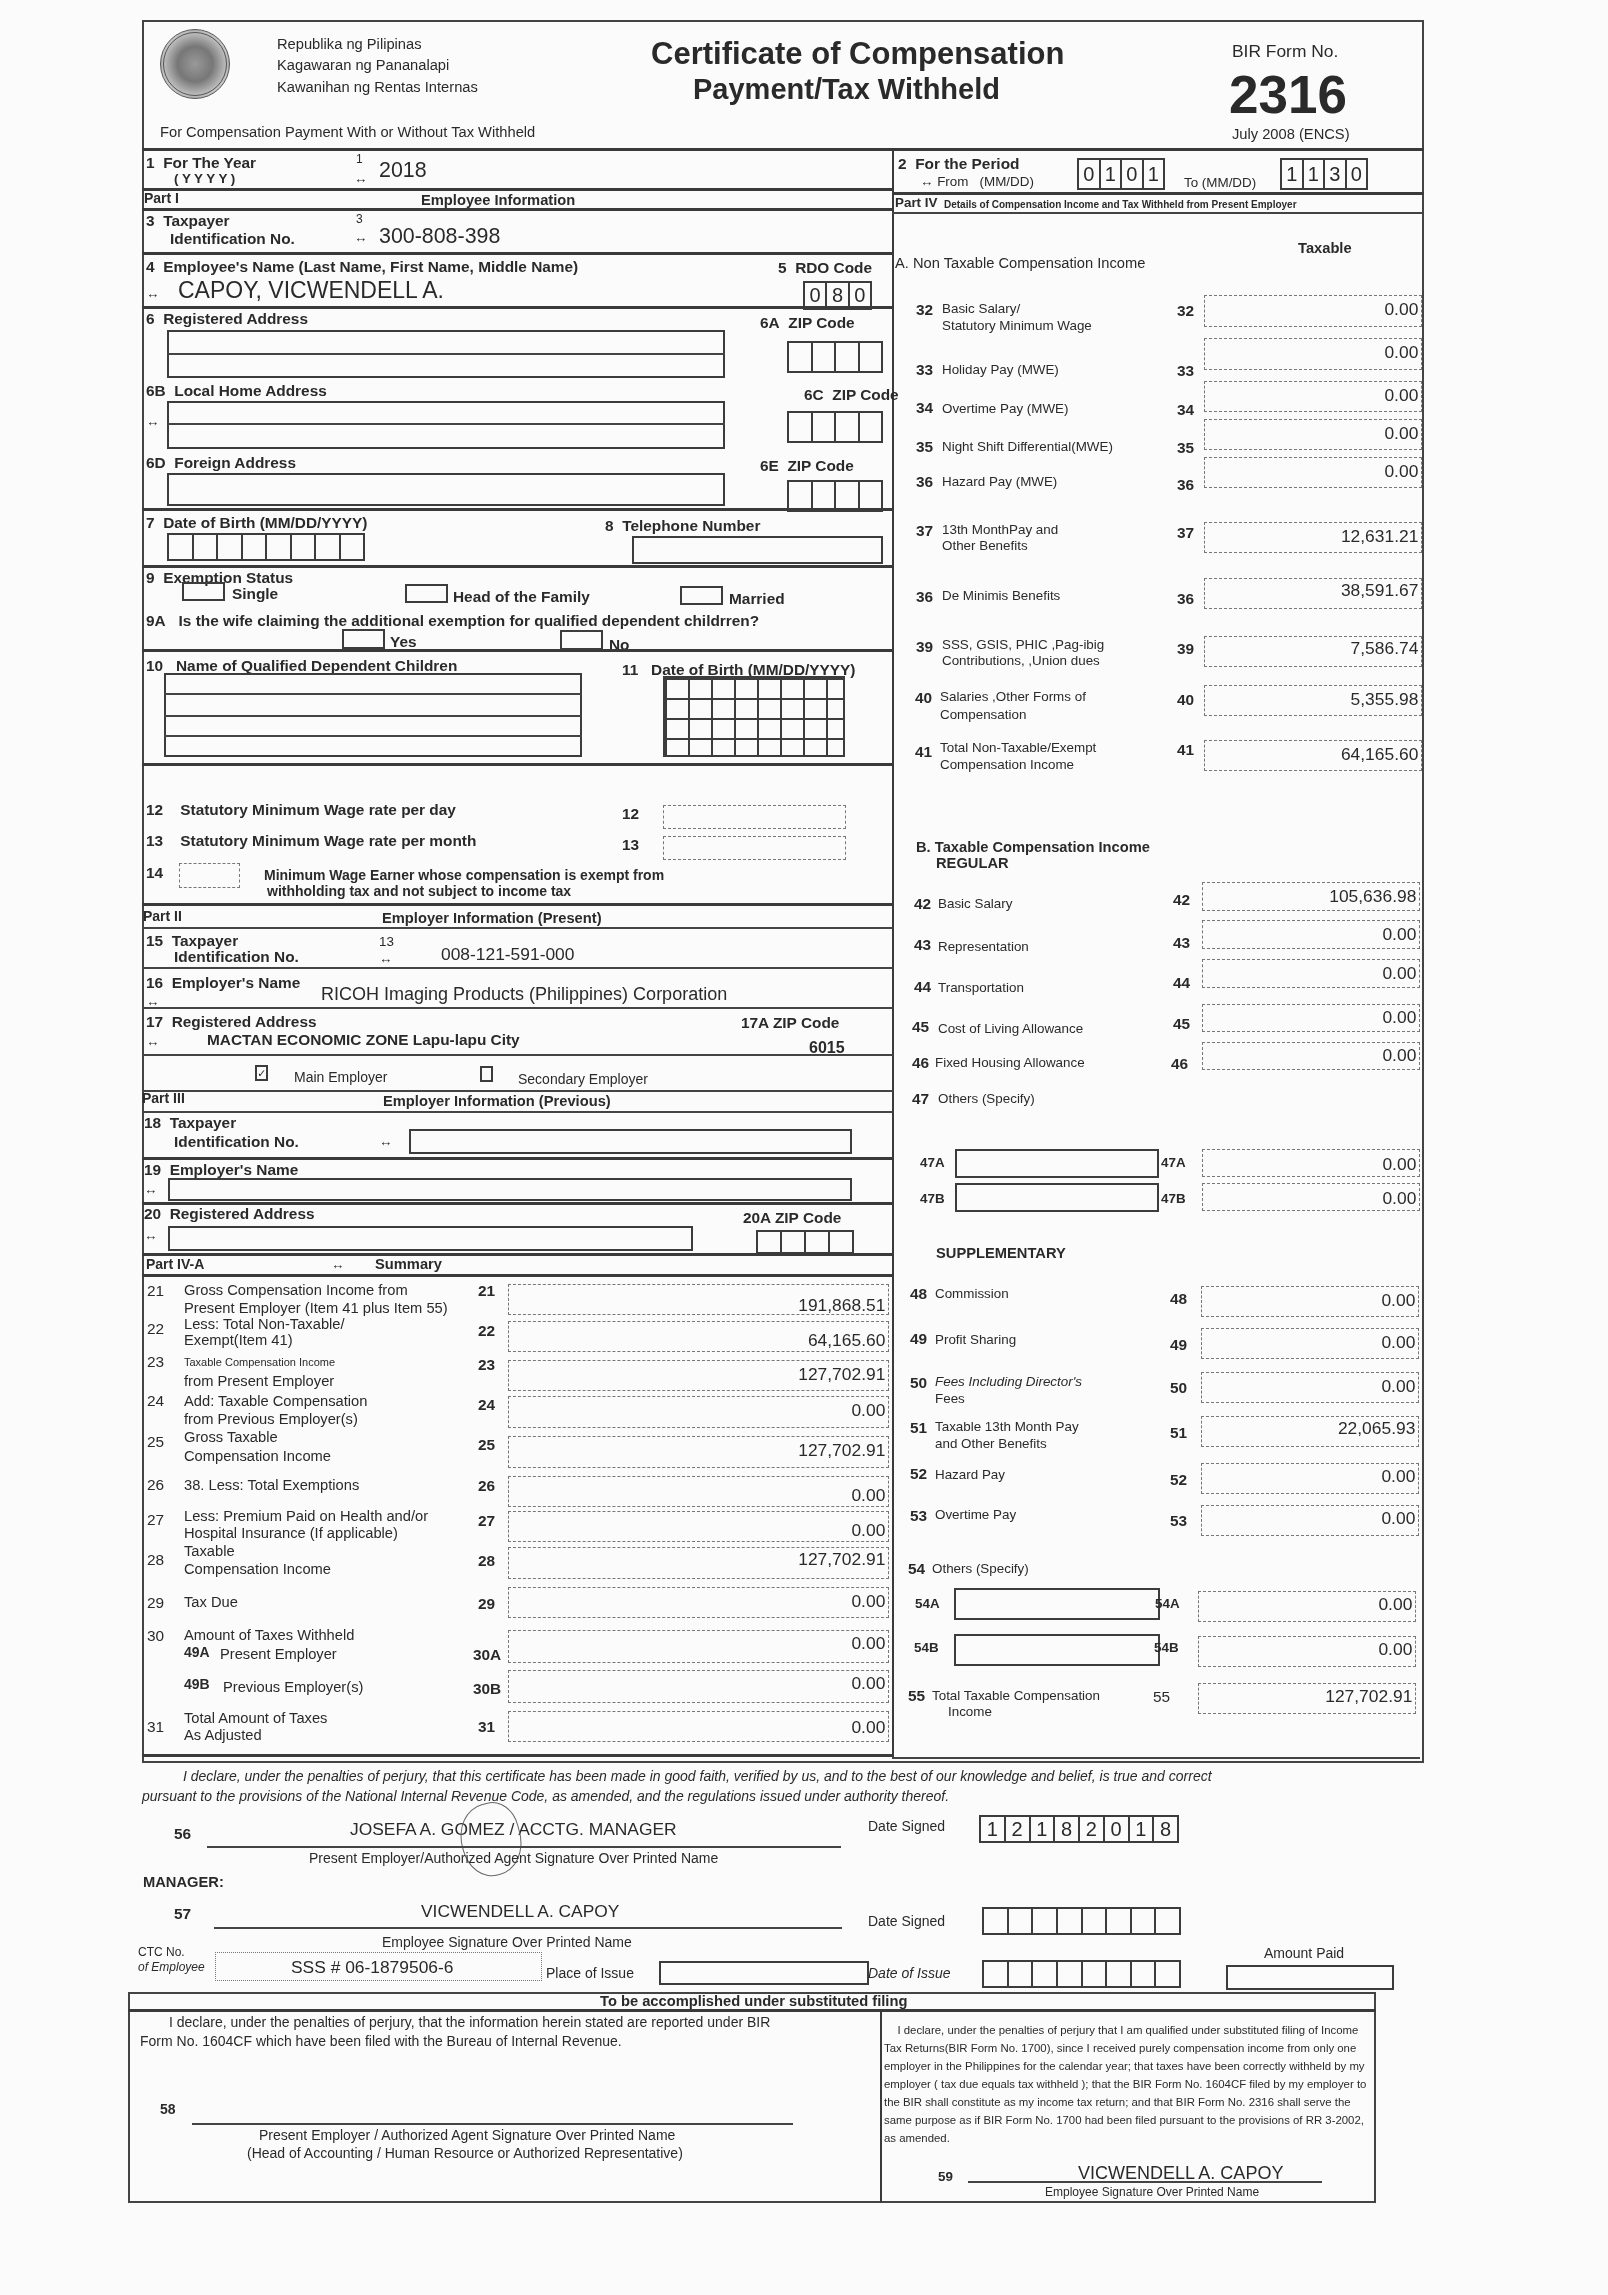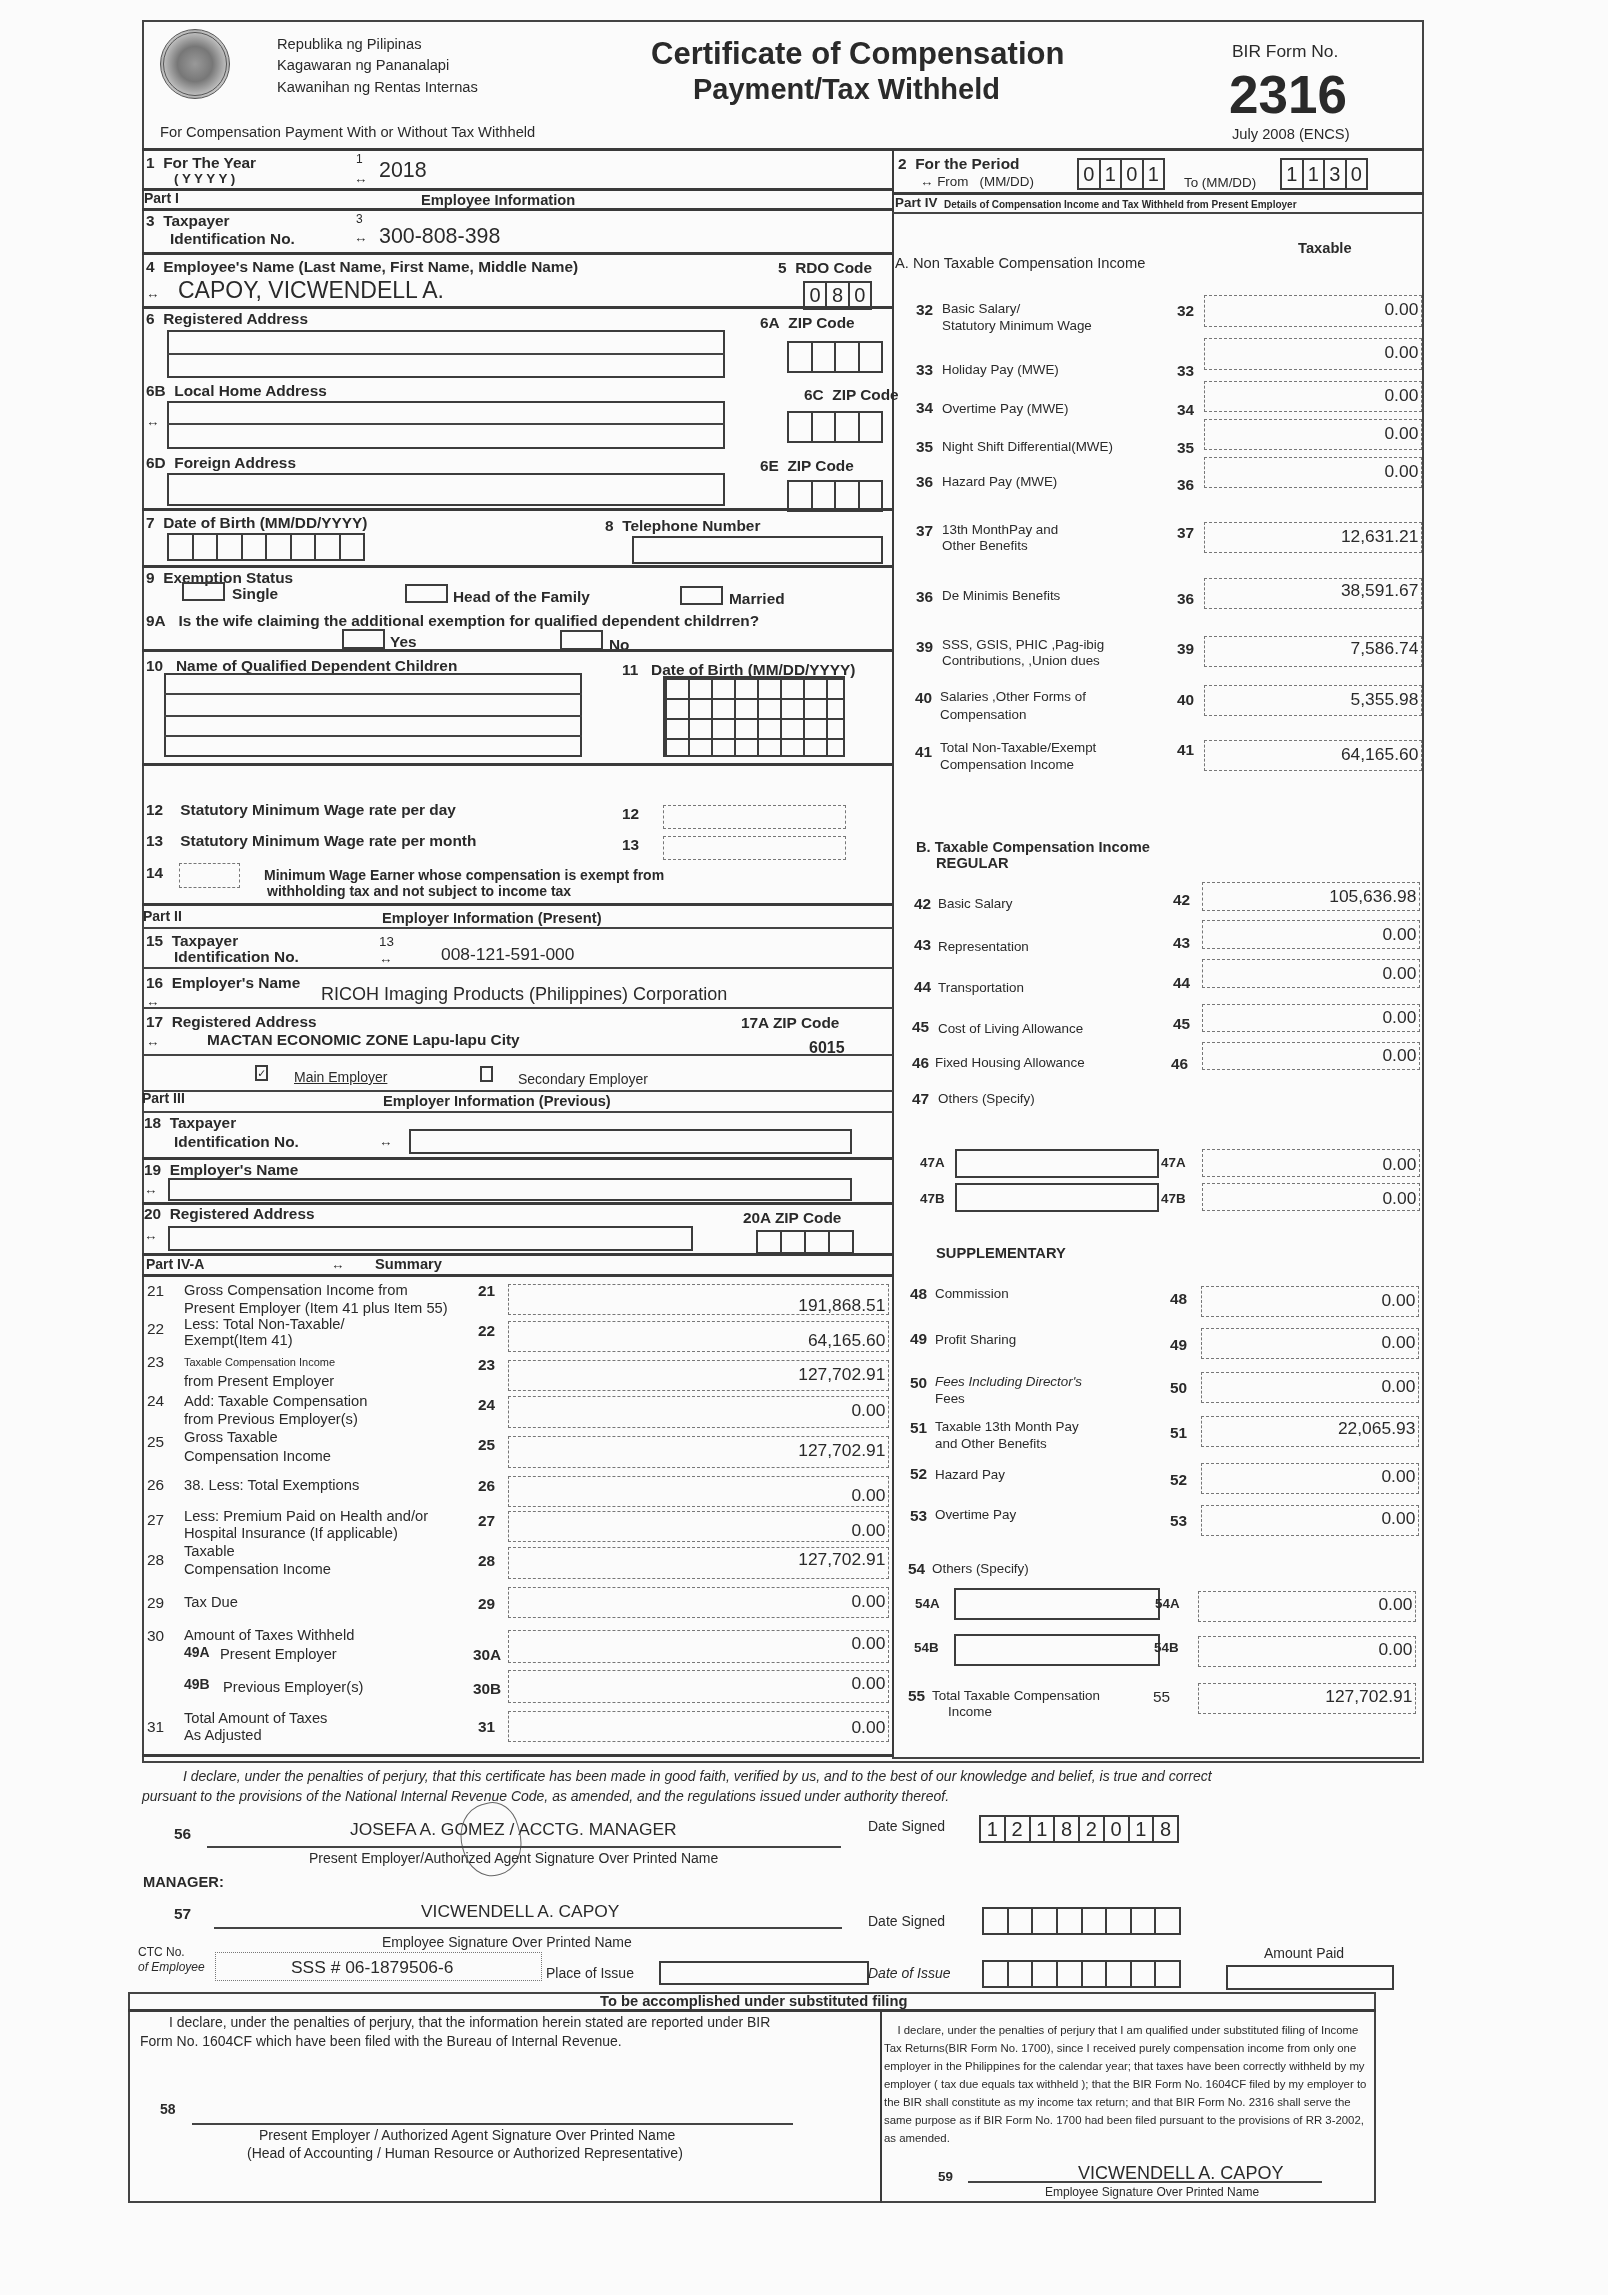--- a/index.html
+++ b/index.html
@@ -210,21 +210,21 @@
 
 <div class="lbl b" style="left:146px; top:1013px;">17&nbsp;&nbsp;<span>Registered Address</span></div>
 <div class="arrow" style="left:146px; top:1034px;">↔</div>
 <div class="val b" style="left:207px; top:1031px; font-size:15.4px;">MACTAN ECONOMIC ZONE Lapu-lapu City</div>
 <div class="lbl b" style="left:741px; top:1014px;">17A  ZIP Code</div>
 <div class="val b" style="left:809px; top:1039px; font-size:16px;">6015</div>
 
 <div class="hline thin" style="left:142px; top:1054px; width:751px;"></div>
 
 <div class="box" style="left:255px; top:1065px; width:13.4px; height:16px; font-size:10.7px; line-height:12px; text-align:center;"><span>✓</span></div>
-<div class="lbl" style="left:294px; top:1069px; font-size:14px;text-decoration:underline;">Main Employer</div>
+<div class="lbl" style="left:294px; top:1069px; font-size:14px;">Main Employer</div>
 <div class="box" style="left:480px; top:1066px; width:13.4px; height:16px;"></div>
 <div class="lbl" style="left:518px; top:1071px; font-size:14px;">Secondary Employer</div>
 
 <div class="hline thin" style="left:142px; top:1090px; width:751px;"></div>
 
 <div class="lbl b" style="left:142px; top:1090px; font-size:14px;">Part III</div>
 <div class="lbl b" style="left:383px; top:1093px; font-size:14.7px;">Employer Information (Previous)</div>
 <div class="hline thin" style="left:142px; top:1111px; width:751px;"></div>
 
 <div class="lbl b" style="left:144px; top:1114px;">18&nbsp;&nbsp;<span>Taxpayer</span></div>

